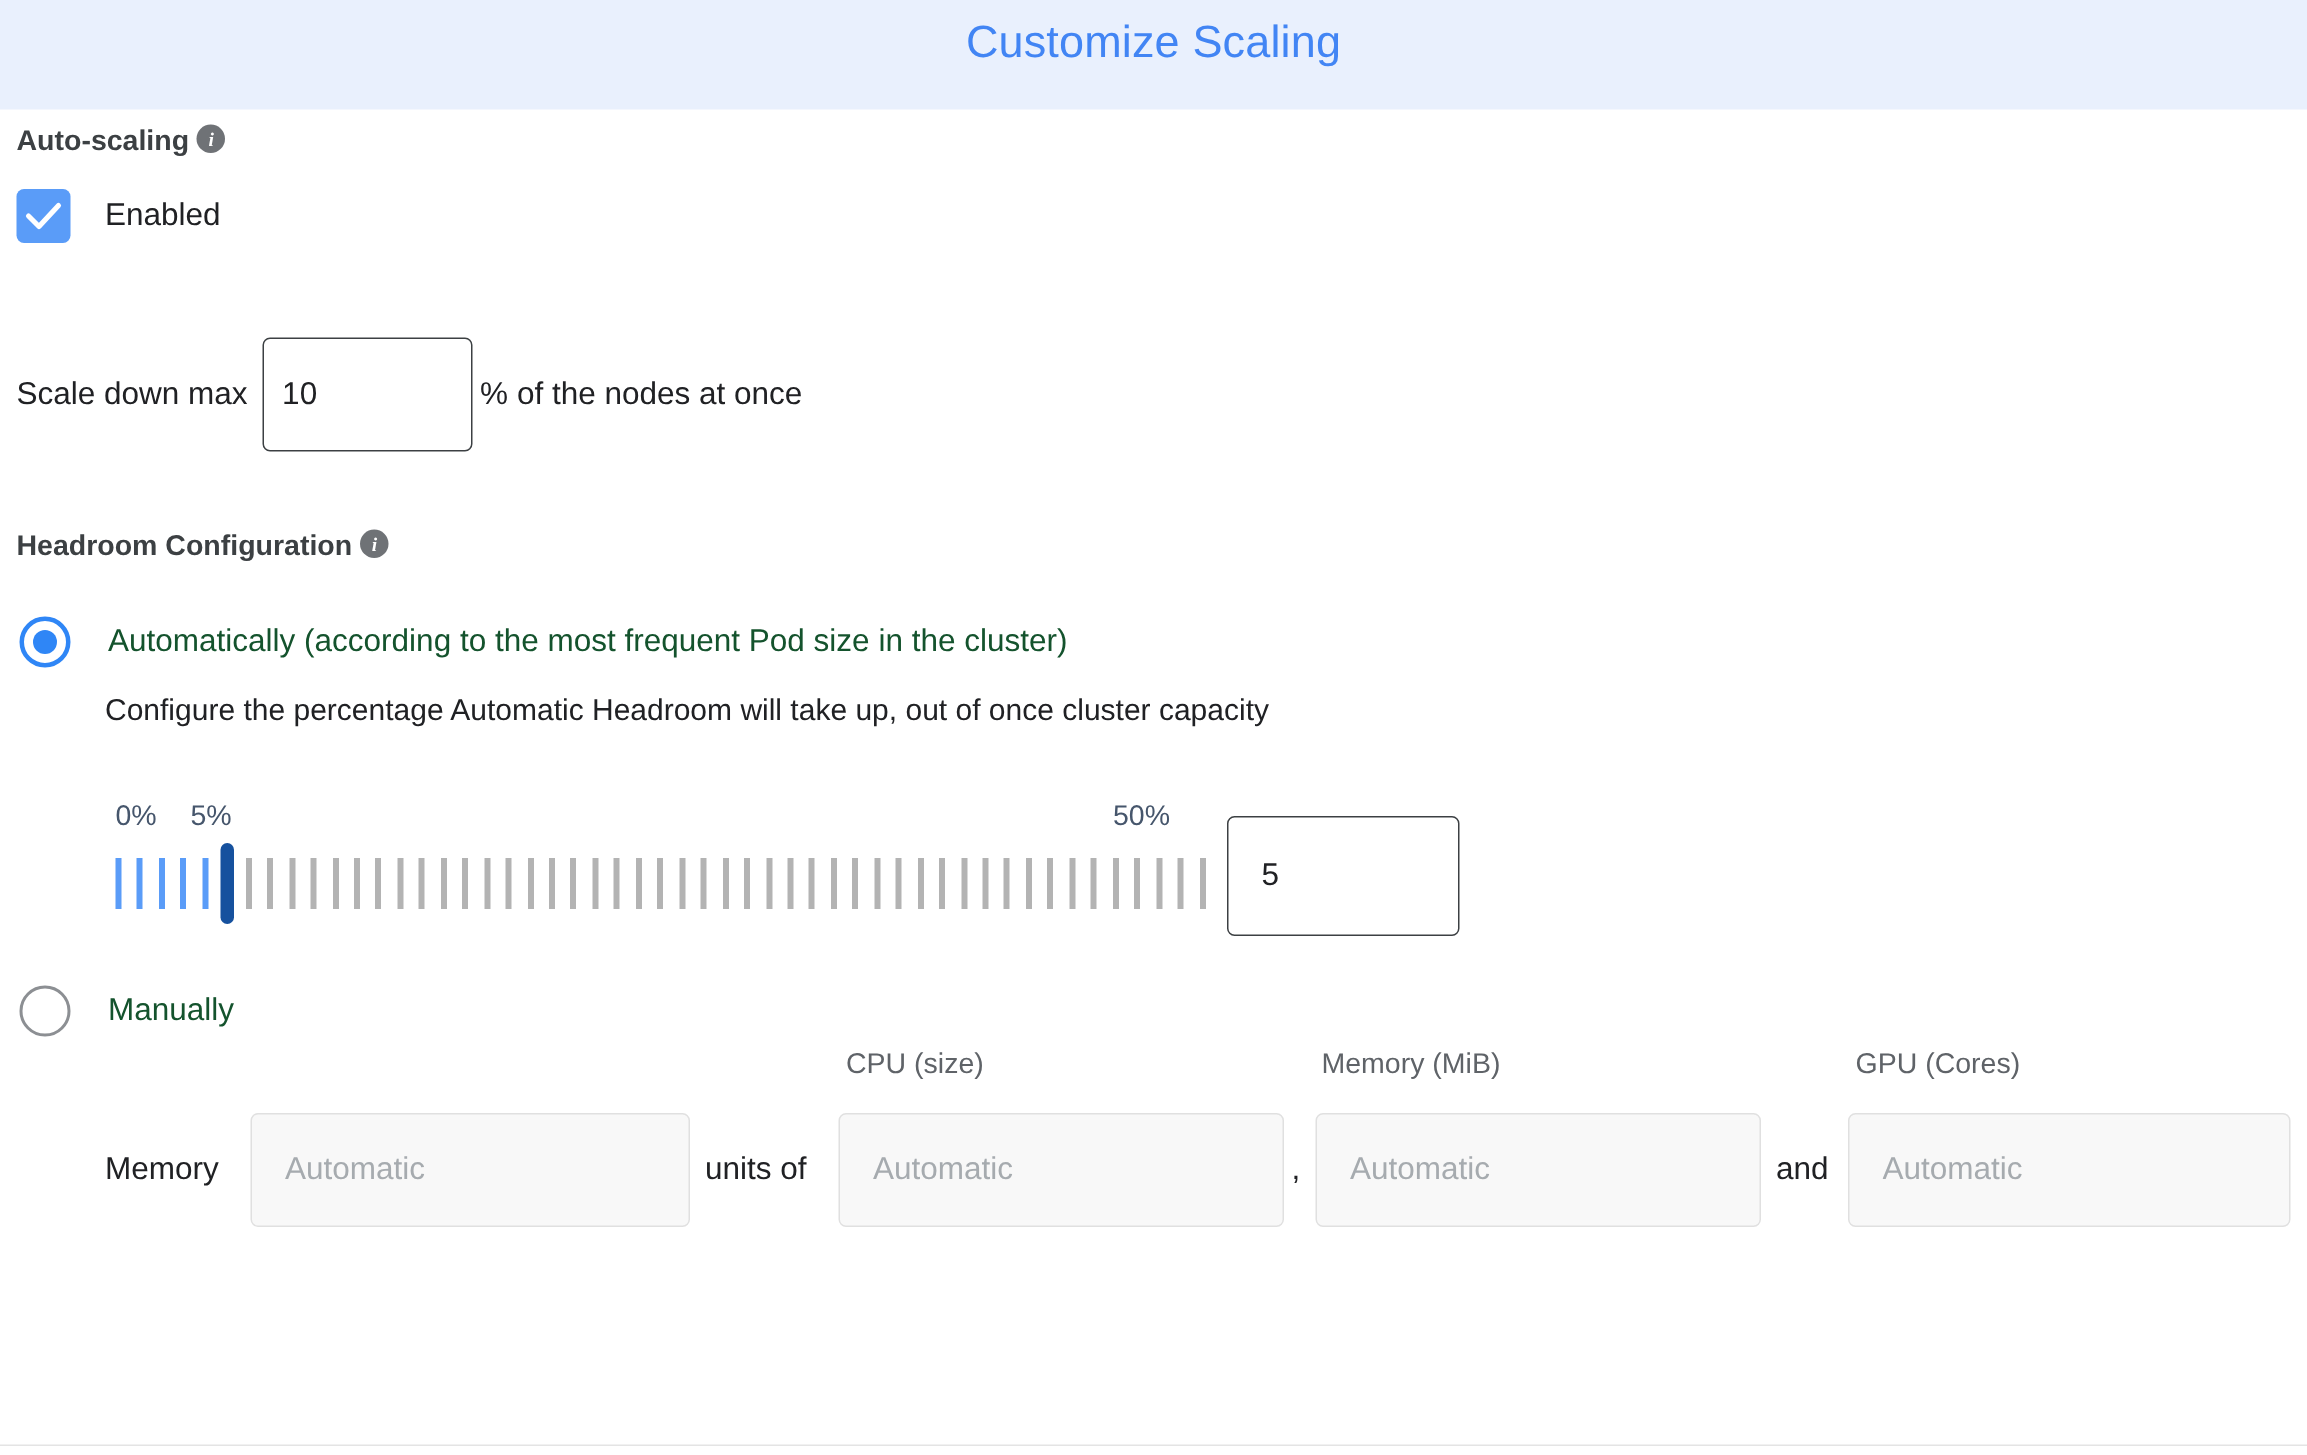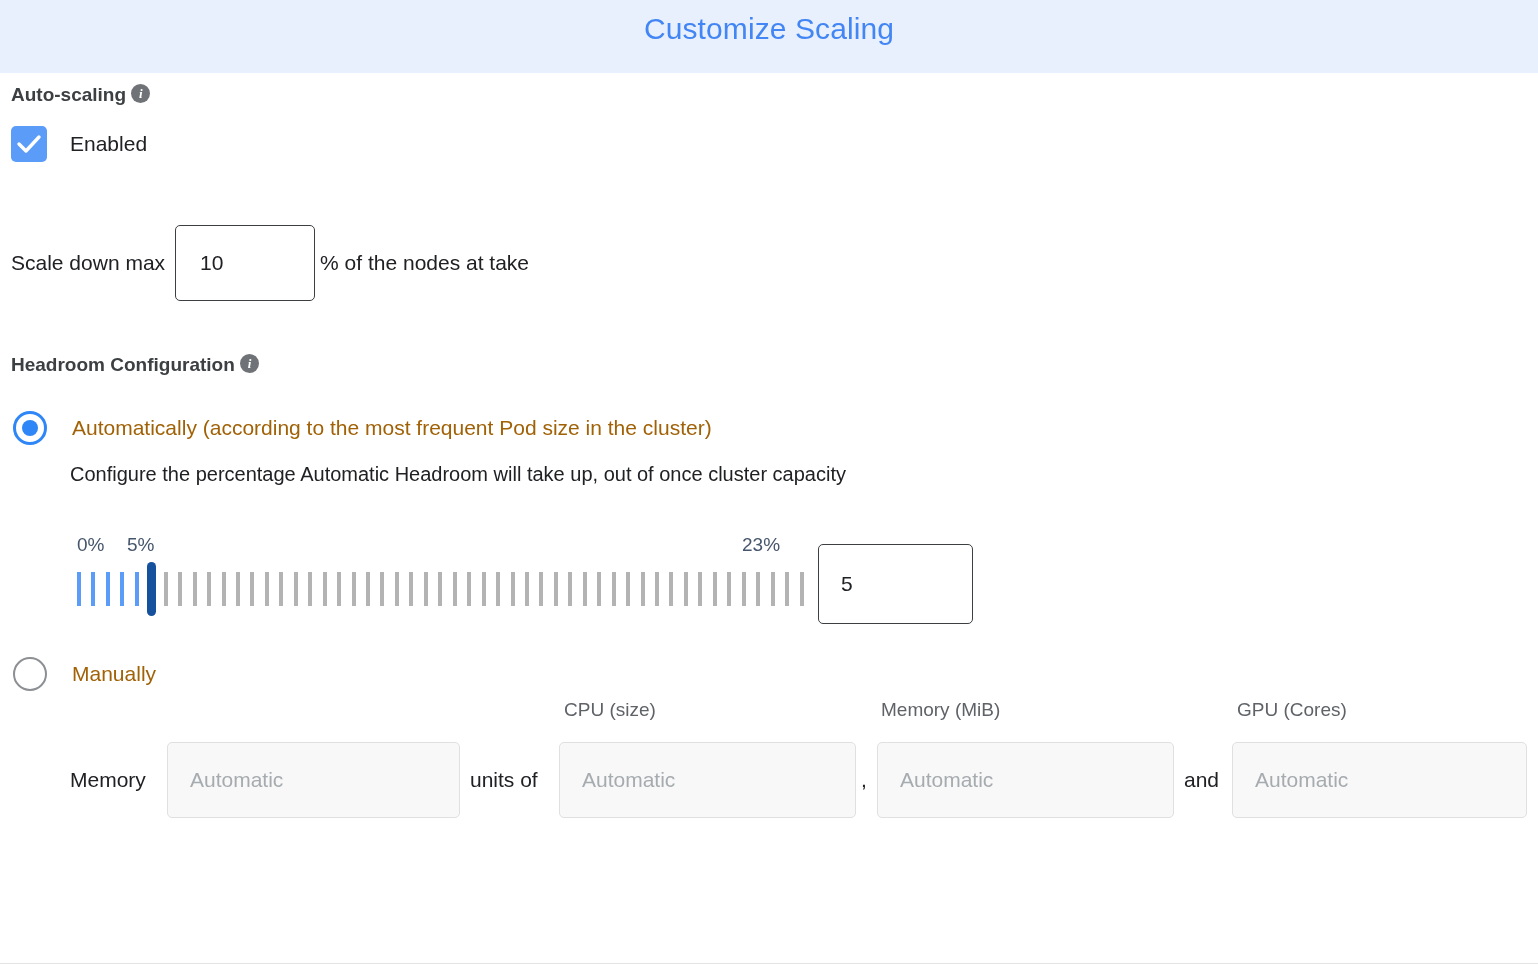--- a/index.html
+++ b/index.html
@@ -100,21 +100,21 @@
     white-space: nowrap;
   }
   .num-input {
     width: 140px;
     height: 76px;
     border: 1.6px solid #3c4043;
     border-radius: 5px;
     background: #ffffff;
     font-size: 21px;
     color: #202124;
-    padding: 0 0 0 24px;
+    padding: 0 0 0 12px;
     font-family: "Liberation Sans", sans-serif;
     outline: none;
   }
   .scale-suffix {
     font-size: 21px;
     color: #202124;
     white-space: nowrap;
     margin-left: 5px;
   }
 
@@ -136,21 +136,21 @@
     position: absolute;
     left: 6px; top: 6px;
     width: 16px; height: 16px;
     border-radius: 50%;
     background: #2f86f6;
   }
   .radio-outer.unchecked { border: 2.5px solid #8c8f93; }
   .radio-label {
     margin-left: 25px;
     font-size: 21px;
-    color: #a16207;
+    color: #14532d;
     white-space: nowrap;
   }
   .radio-sub {
     position: absolute;
     left: 70px; top: 463px;
     font-size: 20px;
     color: #202124;
     white-space: nowrap;
   }
 
@@ -298,39 +298,39 @@
       <svg width="26" height="24" viewBox="0 0 26 24">
         <path d="M3 12 L10 19 L23 5" stroke="#ffffff" stroke-width="3.4" fill="none" stroke-linecap="round" stroke-linejoin="round"></path>
       </svg>
     </div>
     <div class="checkbox-label">Enabled</div>
   </div>
 
   <div class="scale-row">
     <span class="scale-text">Scale down max</span>
     <input class="num-input" style="margin-left: 10px;" value="10">
-    <span class="scale-suffix">% of the nodes at take</span>
+    <span class="scale-suffix">% of the nodes at once</span>
   </div>
 
   <div class="section-label" style="left:11px; top:354px;">
     <span>Headroom Configuration</span>
     <span class="info-icon">i</span>
   </div>
 
   <div class="radio-row" style="left:13px; top:411px;">
     <div class="radio-outer checked"></div>
     <div class="radio-label">Automatically (according to the most frequent Pod size in the cluster)</div>
   </div>
 
   <div class="radio-sub">Configure the percentage Automatic Headroom will take up, out of once cluster capacity</div>
 
   <div class="slider-wrap">
     <div class="slider-scale-label" style="left:0px;">0%</div>
     <div class="slider-scale-label" style="left:50px;">5%</div>
-    <div class="slider-scale-label" style="left:665px;">23%</div>
+    <div class="slider-scale-label" style="left:665px;">50%</div>
     <div class="slider-track" id="slider-track">
         <div class="tick active" style="left: 0px; background: rgb(90, 156, 248);"></div>
         <div class="tick active" style="left: 14.45px; background: rgb(90, 156, 248);"></div>
         <div class="tick active" style="left: 28.9px; background: rgb(90, 156, 248);"></div>
         <div class="tick active" style="left: 43.35px; background: rgb(90, 156, 248);"></div>
         <div class="tick active" style="left: 57.8px; background: rgb(90, 156, 248);"></div>
         <div class="tick active" style="left: 72.25px; background: rgb(90, 156, 248);"></div>
         <div class="tick" style="left: 86.7px; background: rgb(179, 179, 179);"></div>
         <div class="tick" style="left: 101.15px; background: rgb(179, 179, 179);"></div>
         <div class="tick" style="left: 115.6px; background: rgb(179, 179, 179);"></div>

